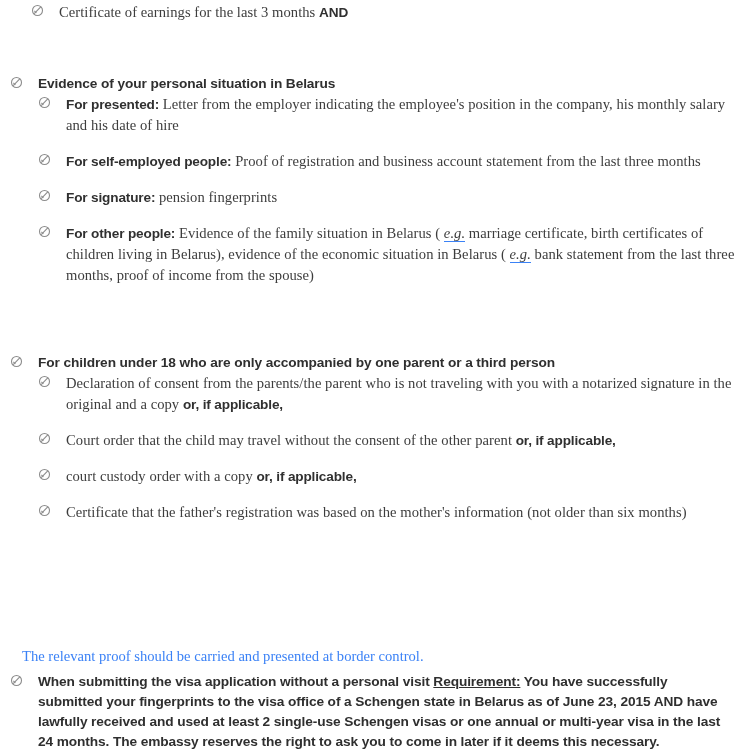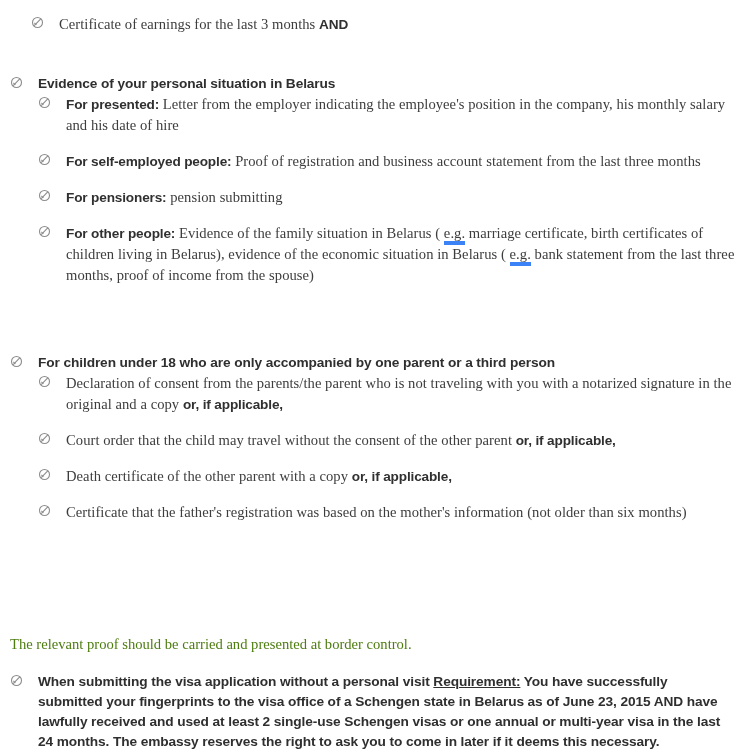--- a/index.html
+++ b/index.html
@@ -79,50 +79,51 @@
     font-family: "Liberation Sans", "DejaVu Sans", sans-serif;
     font-weight: bold;
     font-size: 13.7px;
     color: #2f2f2f;
     letter-spacing: -0.1px;
     line-height: 20px;
   }
 
   .u { text-decoration: underline; }
   .spell {
-    border-bottom: 4px solid #3b82f6;
+    border-bottom: 1px solid #3b82f6;
     padding-bottom: 0px;
+    font-style: italic;
   }
 
   p.para {
-    margin: 0;
+    margin: 12px;
     font-size: 14.6px;
     line-height: 21px;
-    color: #4d7c0f;
+    color: #3b82f6;
   }
 
   
   .blk { position: absolute; left: 0; }
   #b-top        { top: 2px;   width: 742px; }
   #b-evidence   { top: 74px;  width: 742px; }
   #b-children   { top: 353px; width: 742px; }
   #b-relevant   { top: 634px; width: 720px; padding-left: 10px; box-sizing: border-box;}
   #b-submitting { top: 672px; width: 742px; }
 
   #b-submitting .txt { max-width: 690px; }
   #b-children .lvl2 li .txt { max-width: 678px; }
   #b-evidence .lvl2 li .txt { max-width: 672px; }
 </style>
 </head>
 <body>
 
 <div id="page">
 
   <div class="blk" id="b-top">
-    <ul class="lvl lvl1 lvl2-like" style="margin-left:21px;margin-top:12px;">
+    <ul class="lvl lvl1 lvl2-like" style="margin-left:21px;">
 
       <li class="item">
         <span class="bullet">
           <svg width="13" height="13" viewBox="0 0 13 13">
             <circle cx="6.5" cy="6.5" r="5" fill="none" stroke="#8c8c8c" stroke-width="1.1"></circle>
             <path d="M3.2 9.6 L10.0 2.6" stroke="#8c8c8c" stroke-width="1.1" fill="none"></path>
             <path d="M3.4 6.8 L5.4 9.0" stroke="#8c8c8c" stroke-width="1.1" fill="none"></path>
           </svg>
         </span>
         <span class="txt"><span>Certificate of earnings for the last 3 months </span><b>AND</b></span>
@@ -171,21 +172,21 @@
 
 
           <li class="item">
             <span class="bullet">
               <svg width="13" height="13" viewBox="0 0 13 13">
                 <circle cx="6.5" cy="6.5" r="5" fill="none" stroke="#8c8c8c" stroke-width="1.1"></circle>
                 <path d="M3.2 9.6 L10.0 2.6" stroke="#8c8c8c" stroke-width="1.1" fill="none"></path>
                 <path d="M3.4 6.8 L5.4 9.0" stroke="#8c8c8c" stroke-width="1.1" fill="none"></path>
               </svg>
             </span>
-            <span class="txt"><b>For pensioners:</b><span> pension submitting</span></span>
+            <span class="txt"><b>For signature:</b><span> pension fingerprints</span></span>
           </li>
 
           <li class="item">
             <span class="bullet">
               <svg width="13" height="13" viewBox="0 0 13 13">
                 <circle cx="6.5" cy="6.5" r="5" fill="none" stroke="#8c8c8c" stroke-width="1.1"></circle>
                 <path d="M3.2 9.6 L10.0 2.6" stroke="#8c8c8c" stroke-width="1.1" fill="none"></path>
                 <path d="M3.4 6.8 L5.4 9.0" stroke="#8c8c8c" stroke-width="1.1" fill="none"></path>
               </svg>
             </span>
@@ -229,31 +230,31 @@
             <span class="bullet">
               <svg width="13" height="13" viewBox="0 0 13 13">
                 <circle cx="6.5" cy="6.5" r="5" fill="none" stroke="#8c8c8c" stroke-width="1.1"></circle>
                 <path d="M3.2 9.6 L10.0 2.6" stroke="#8c8c8c" stroke-width="1.1" fill="none"></path>
                 <path d="M3.4 6.8 L5.4 9.0" stroke="#8c8c8c" stroke-width="1.1" fill="none"></path>
               </svg>
             </span>
             <span class="txt"><span>Court order that the child may travel without the consent of the other parent </span><b>or, if applicable,</b></span>
           </li>
 
-
-          <li class="item">
-            <span class="bullet">
-              <svg width="13" height="13" viewBox="0 0 13 13">
-                <circle cx="6.5" cy="6.5" r="5" fill="none" stroke="#8c8c8c" stroke-width="1.1"></circle>
-                <path d="M3.2 9.6 L10.0 2.6" stroke="#8c8c8c" stroke-width="1.1" fill="none"></path>
-                <path d="M3.4 6.8 L5.4 9.0" stroke="#8c8c8c" stroke-width="1.1" fill="none"></path>
-              </svg>
-            </span>
-            <span class="txt"><span>Death certificate of the other parent with a copy </span><b>or, if applicable,</b></span>
-          </li>
+          <li class="item">
+            <span class="bullet">
+              <svg width="13" height="13" viewBox="0 0 13 13">
+                <circle cx="6.5" cy="6.5" r="5" fill="none" stroke="#8c8c8c" stroke-width="1.1"></circle>
+                <path d="M3.2 9.6 L10.0 2.6" stroke="#8c8c8c" stroke-width="1.1" fill="none"></path>
+                <path d="M3.4 6.8 L5.4 9.0" stroke="#8c8c8c" stroke-width="1.1" fill="none"></path>
+              </svg>
+            </span>
+            <span class="txt"><span>court custody order with a copy </span><b>or, if applicable,</b></span>
+          </li>
+
 
           <li class="item">
             <span class="bullet">
               <svg width="13" height="13" viewBox="0 0 13 13">
                 <circle cx="6.5" cy="6.5" r="5" fill="none" stroke="#8c8c8c" stroke-width="1.1"></circle>
                 <path d="M3.2 9.6 L10.0 2.6" stroke="#8c8c8c" stroke-width="1.1" fill="none"></path>
                 <path d="M3.4 6.8 L5.4 9.0" stroke="#8c8c8c" stroke-width="1.1" fill="none"></path>
               </svg>
             </span>
             <span class="txt">Certificate that the father's registration was based on the mother's information (not older than six months)</span>

